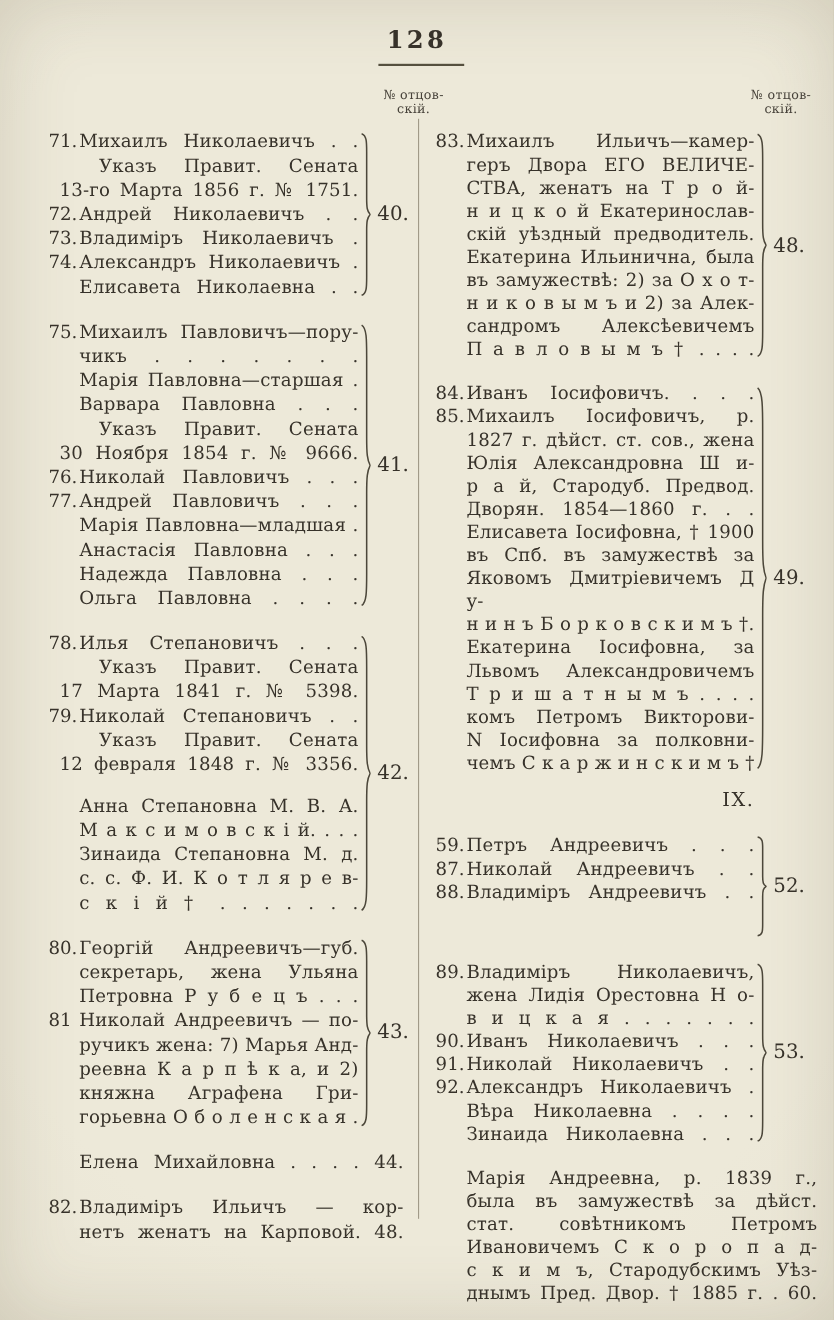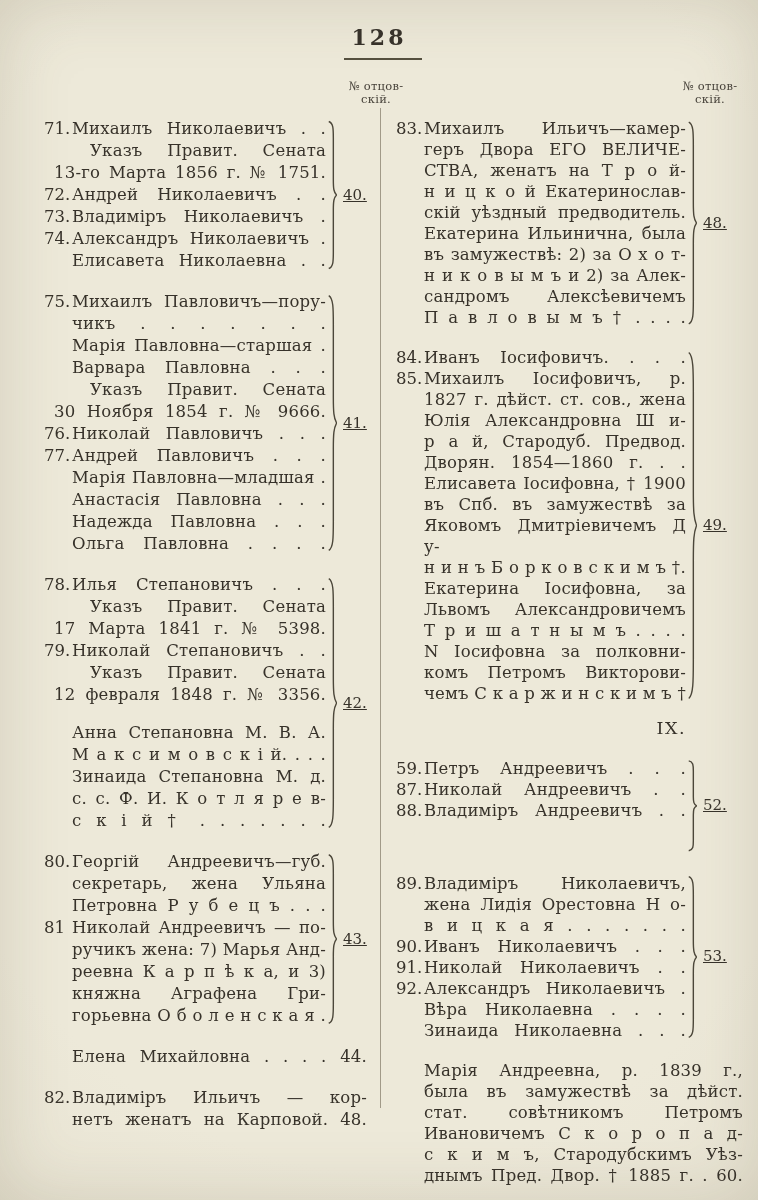--- a/index.html
+++ b/index.html
@@ -33,21 +33,21 @@
 
   .line{position:relative;padding-left:28px;}
   .line .num{position:absolute;left:0;top:0;}
   .line .txt{display:block;text-align:justify;text-align-last:justify;letter-spacing:.2px;}
   .line.ind-ukase{padding-left:46px;}
   .line.ind-date{padding-left:10px;}
   .line.gap-top{margin-top:16px;}
 
   .bracegrp{display:flex;align-items:center;flex:1 1 auto;min-width:0;}
   .brace{width:11px;align-self:stretch;margin:2px 0;display:block;}
-  .gnum{padding-left:6px;font-size:15px;white-space:nowrap;text-decoration:underline;}
+  .gnum{padding-left:6px;font-size:18px;white-space:nowrap;}
 
   .sec-heading{width:290px;text-align:right;font-size:17.5px;letter-spacing:1.5px;margin:14px 0 9px;}
 </style>
 </head>
 <body>
 
 <div class="page">
   <div class="pageno">128</div>
   <div class="pageno-rule"></div>
   <div class="divider"></div>
@@ -200,21 +200,21 @@
               <span class="txt">Петровна Р у б е ц ъ . . .</span>
             </div>
             <div class="line">
               <span class="num">81</span>
               <span class="txt">Николай Андреевичъ — по-</span>
             </div>
             <div class="line">
               <span class="txt">ручикъ жена: 7) Марья Анд-</span>
             </div>
             <div class="line">
-              <span class="txt">реевна К а р п ѣ к а, и 3)</span>
+              <span class="txt">реевна К а р п ѣ к а, и 2)</span>
             </div>
             <div class="line">
               <span class="txt">княжна Аграфена Гри-</span>
             </div>
             <div class="line">
               <span class="txt">горьевна О б о л е н с к а я .</span>
             </div>
           </div>
           <div class="bracegrp">
             <svg class="brace" viewBox="0 0 12 100" preserveAspectRatio="none">
@@ -328,24 +328,24 @@
             <div class="line">
               <span class="txt">Екатерина Іосифовна, за</span>
             </div>
             <div class="line">
               <span class="txt">Львомъ Александровичемъ</span>
             </div>
             <div class="line">
               <span class="txt">Т р и ш а т н ы м ъ . . . .</span>
             </div>
             <div class="line">
+              <span class="txt">комъ Петромъ Викторови-</span>
+            </div>
+            <div class="line">
               <span class="txt">N Іосифовна за полковни-</span>
-            </div>
-            <div class="line">
-              <span class="txt">комъ Петромъ Викторови-</span>
             </div>
             <div class="line">
               <span class="txt">чемъ С к а р ж и н с к и м ъ †</span>
             </div>
           </div>
           <div class="bracegrp">
             <svg class="brace" viewBox="0 0 12 100" preserveAspectRatio="none">
               <path d="M3 1 C8 2 8 6 8 12 L8 40 C8 46 8.5 48 11.5 50 C8.5 52 8 54 8 60 L8 88 C8 94 8 98 3 99" fill="none" stroke="#4c473a" stroke-width="1.4" vector-effect="non-scaling-stroke"></path>
             </svg>
             <span class="gnum">49.</span>

